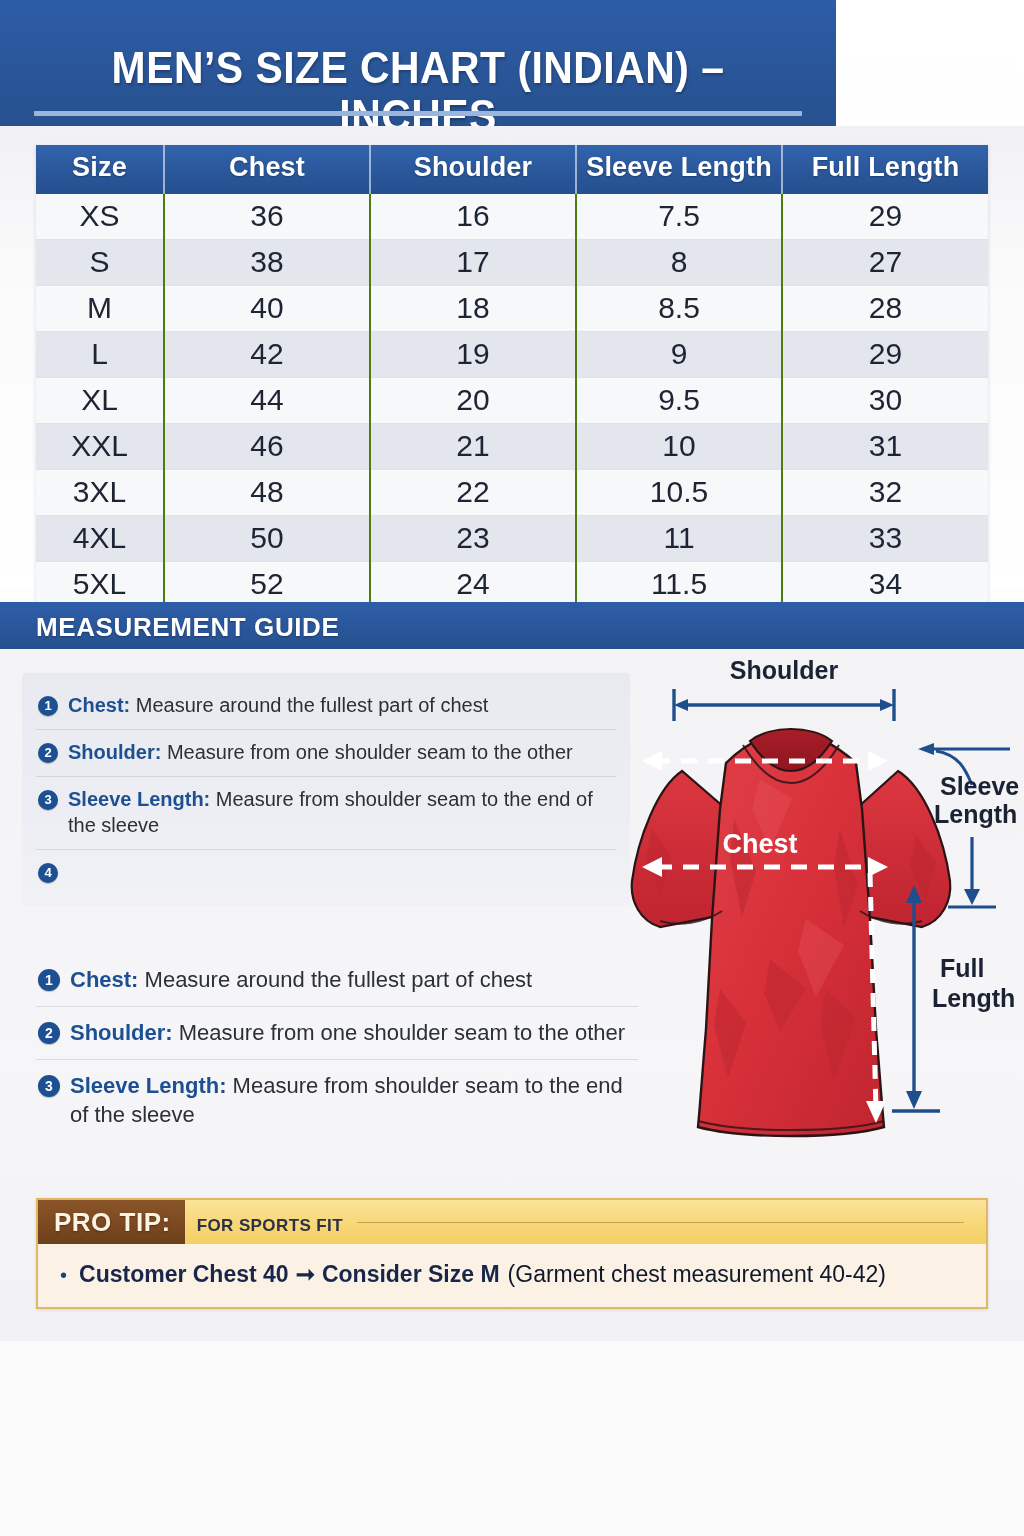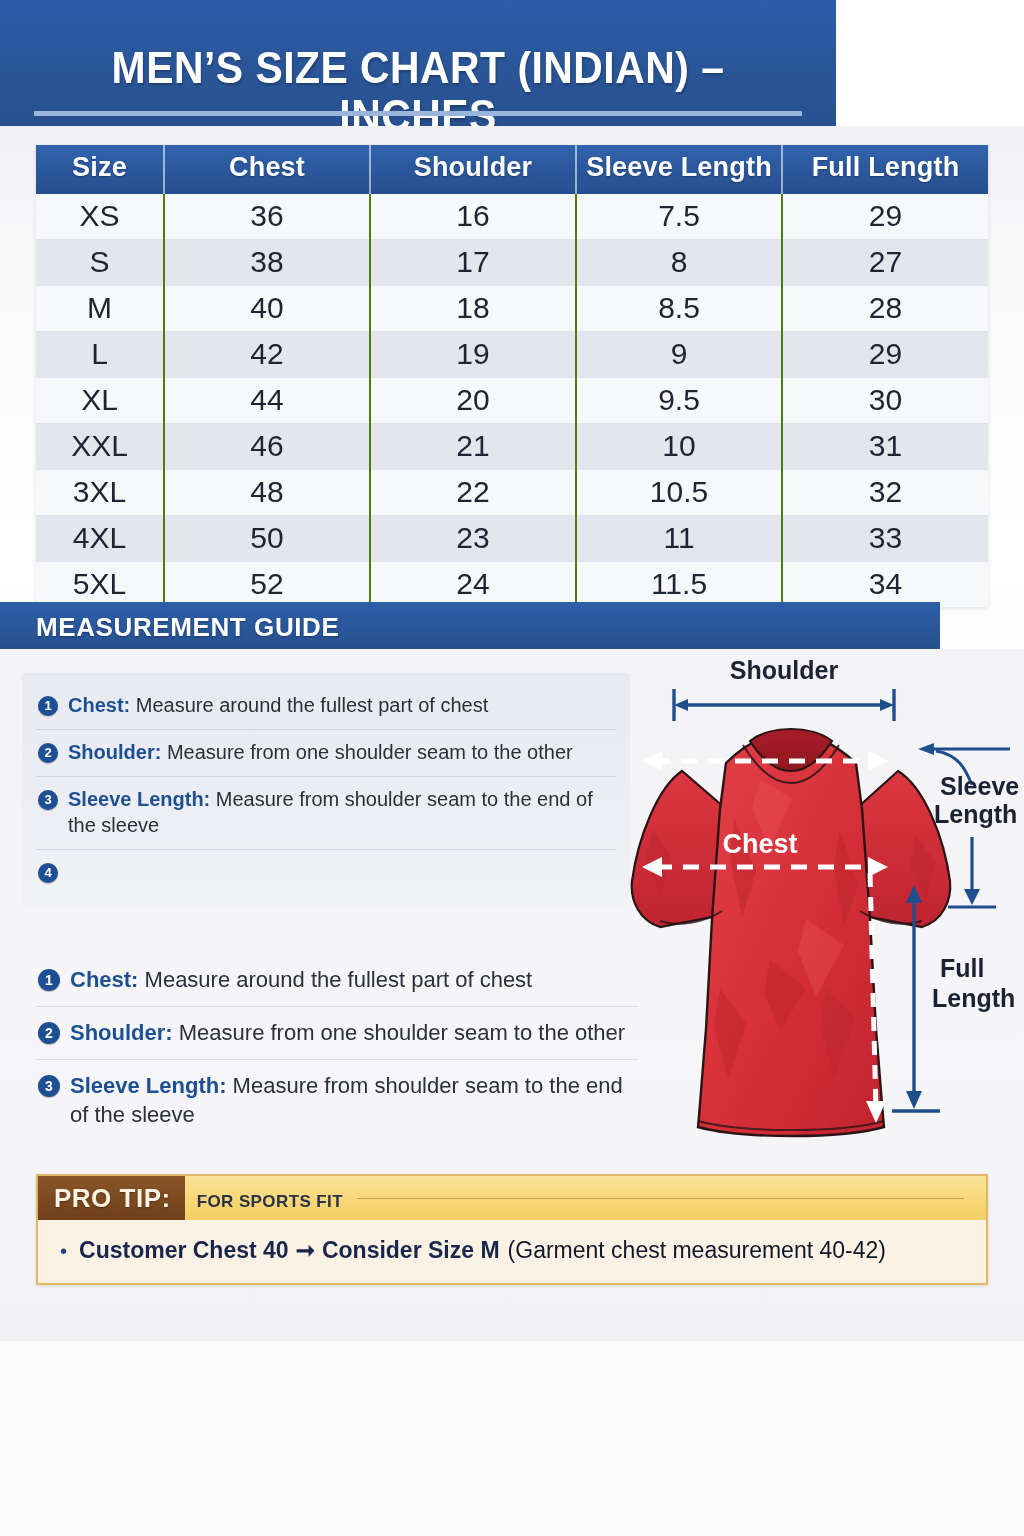--- a/index.html
+++ b/index.html
@@ -104,21 +104,21 @@
   table.size-table tbody td:last-child { border-right: none; }
   table.size-table tbody tr:nth-child(odd)  td { background: #f7f8fa; }
   table.size-table tbody tr:nth-child(even) td { background: #e3e6ed; }
   table.size-table tbody tr:last-child td { border-bottom: none; }
   table.size-table tbody td.size-cell { text-align: center; }
 
   
   .guide-banner {
     position: absolute;
     left: 0; top: 602px;
-    width: 940px;
+    width: 1024px;
     height: 47px;
     background: linear-gradient(180deg,#2e5ea9 0%,#2a5699 60%,#264f8e 100%);
   }
   .guide-banner-text {
     position: absolute;
     left: 36px;
     top: 10px;
     color: #ffffff;
     font-size: 26px;
     font-weight: bold;
@@ -199,21 +199,21 @@
     top: 10px;
     width: 394px;
     height: 520px;
   }
   .shirt-figure svg { display: block; }
 
   
   .protip {
     position: absolute;
     left: 36px;
-    top: 1174px;
+    top: 1198px;
     width: 952px;
     box-sizing: border-box;
     border: 2px solid #e0b766;
     background: #fdf6ea;
     box-shadow: 0 1px 3px rgba(120,90,30,0.18);
   }
   .protip-head {
     display: flex;
     align-items: stretch;
     height: 44px;

